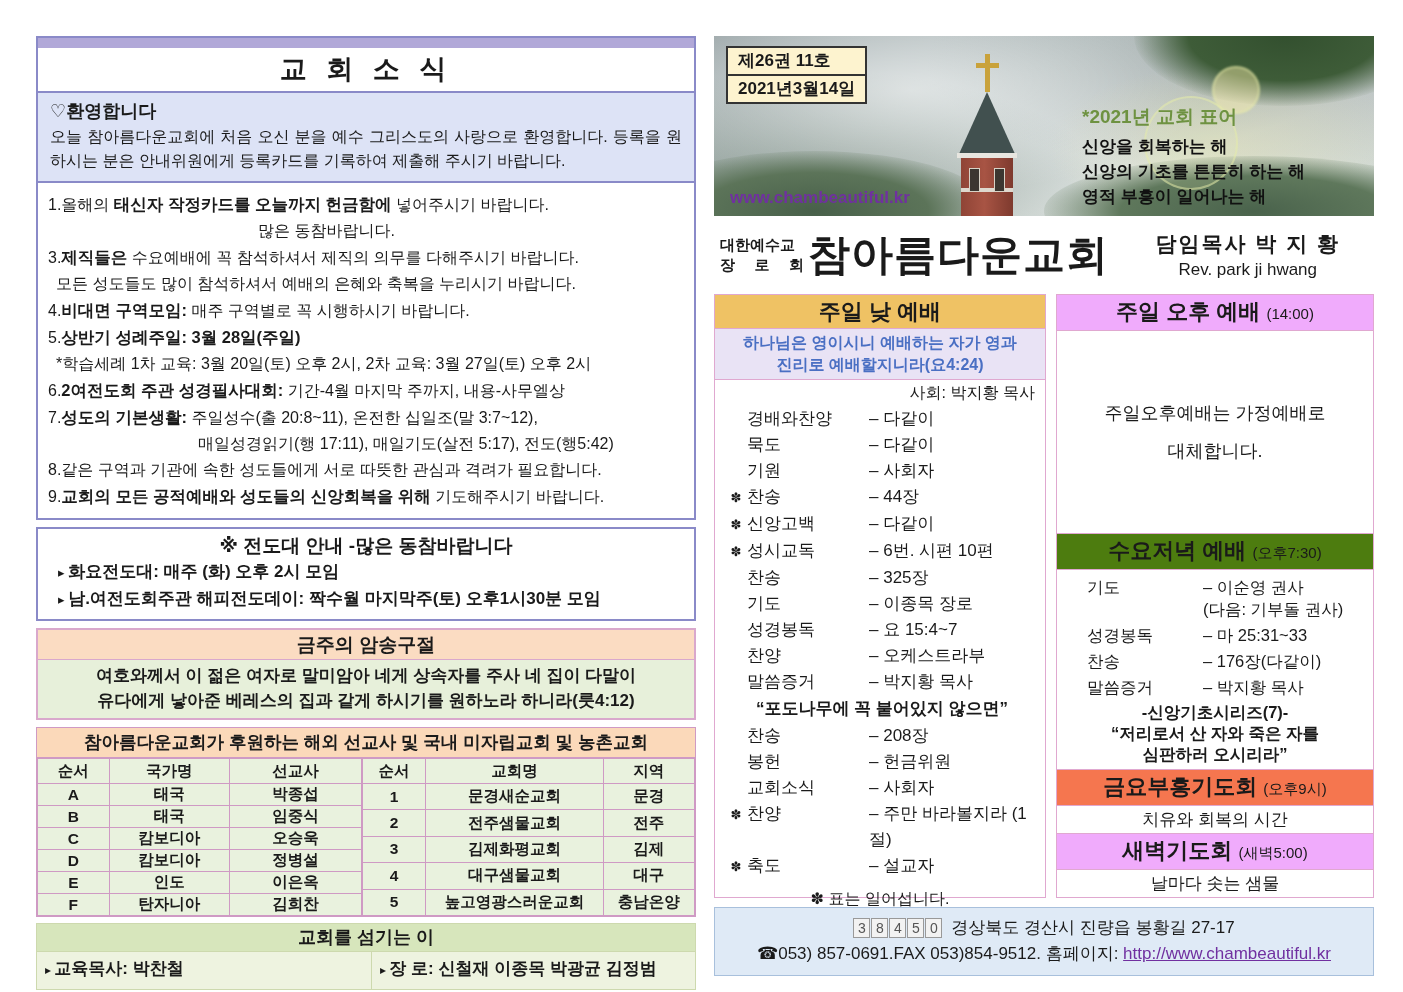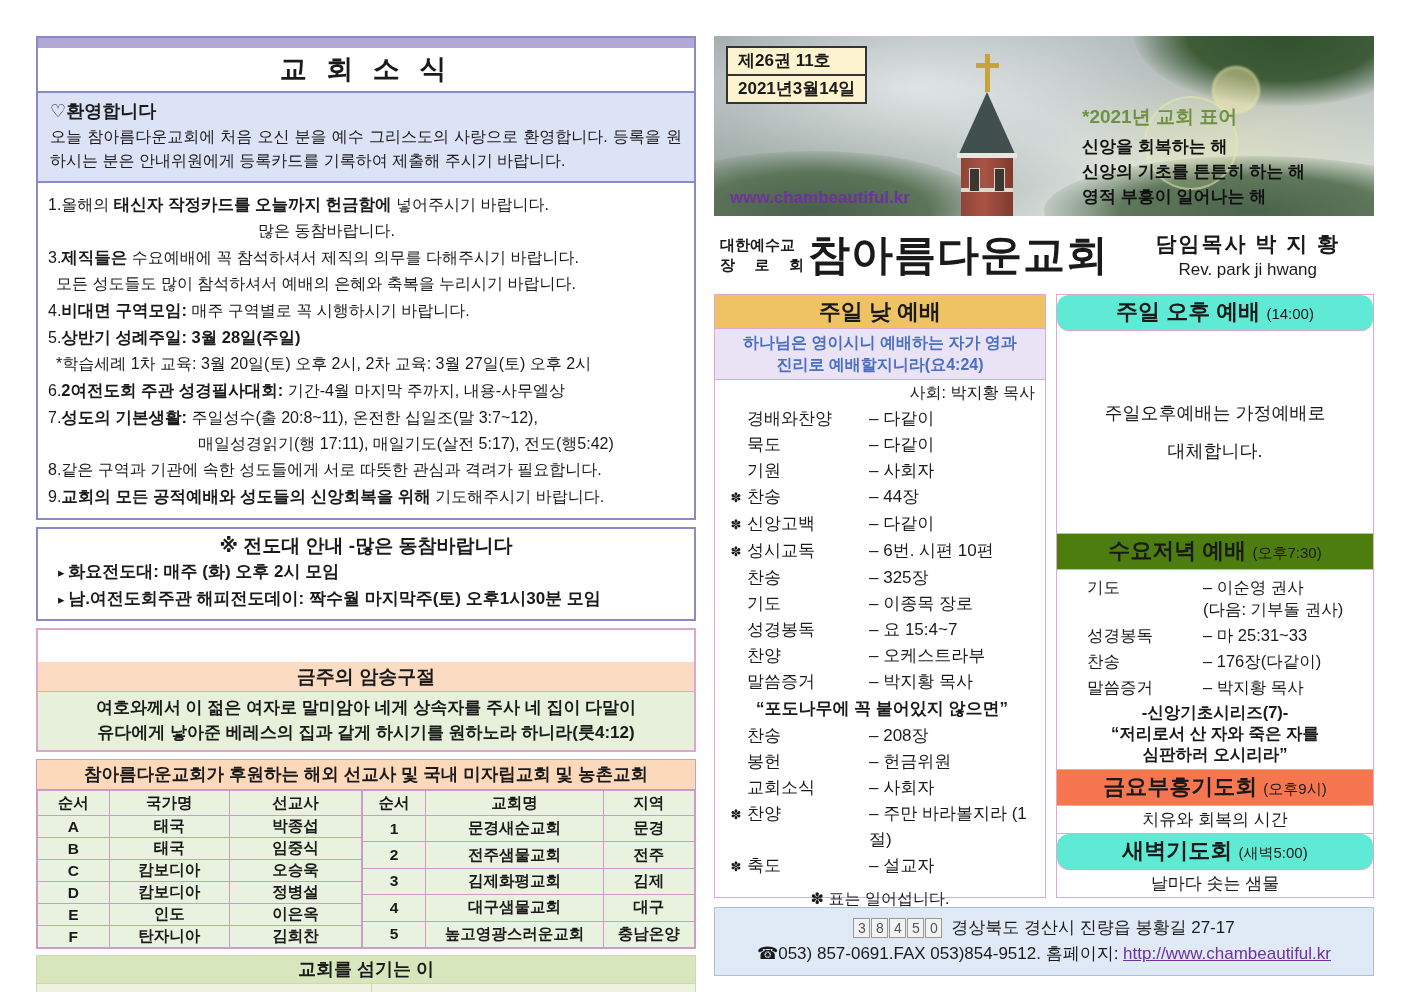--- a/index.html
+++ b/index.html
@@ -25,21 +25,21 @@
   .ind1{padding-left:8px;}
   .ind2{padding-left:210px;}
   .ind3{padding-left:150px;}
 
   .box-evang{border:2px solid #8a8ac8;background:#fff;margin-top:7px;padding:4px 10px 6px;}
   .evang-title{font-size:19px;font-weight:bold;text-align:center;line-height:26px;}
   .ev-ln{font-size:17px;font-weight:bold;line-height:26px;padding-left:10px;}
   .ev-ln::before{content:"▸ ";font-size:13px;}
 
   .box-verse{border:2px solid #d9a8cc;margin-top:7px;}
-  .verse-hd{background:#fbdcc2;text-align:center;font-size:19px;font-weight:bold;line-height:29px;border-bottom:1px solid #d9a8cc;margin-top:32px;}
+  .verse-hd{background:#fbdcc2;text-align:center;font-size:19px;font-weight:bold;line-height:29px;border-bottom:1px solid #d9a8cc;}
   .verse-bd{background:#e7f0da;text-align:center;padding:3px 0 5px;}
   .verse-bd div{font-size:17px;font-weight:bold;line-height:25px;}
 
   .box-table{border:1px solid #cf9ac4;margin-top:7px;}
   .tbl-title{background:#fbd9ba;text-align:center;font-size:17.5px;font-weight:bold;line-height:29px;border-bottom:1px solid #cf9ac4;}
   .tbl-wrap{display:flex;}
   table.support{border-collapse:collapse;table-layout:fixed;}
   table.support td,table.support th{border:1px solid #cf9ac4;background:#e9f2de;font-size:15.5px;font-weight:bold;text-align:center;padding:0;}
   table.support th{height:24px;}
   table.tleft{width:326px;}  table.tleft td{height:20px;}
@@ -97,21 +97,21 @@
   .np-right{text-align:center;padding-right:28px;}
   .pastor-ko{font-size:21px;font-weight:bold;letter-spacing:2px;}
   .pastor-en{font-size:17px;margin-top:2px;}
 
   .cols{display:flex;gap:10px;height:604px;}
   .svc-box{border:1px solid #e0a8d0;display:flex;flex-direction:column;}
   .col-l{width:332px;}
   .col-r{width:318px;}
   .svc-hd{text-align:center;font-weight:bold;border-bottom:1px solid #e0a8d0;}
   .hd-amber{background:#efc264;}
-  .hd-pink{background:#5eead4;border-radius:12px;}
+  .hd-pink{background:#f0abfc;}
   .hd-amber2{background:#4d7c0f;}
   .hd-coral{background:#f5764f;}
   .svc-hd{font-size:22px;line-height:33px;}
   .svc-hd .time{font-size:15px;font-weight:normal;}
   .verse-strip{background:#e9e3f5;color:#4a6fc3;text-align:center;font-weight:bold;font-size:16px;line-height:22px;padding:3px 0;border-bottom:1px solid #e0a8d0;}
   .presider{text-align:right;font-size:16px;padding:3px 10px 0 0;}
   .worship{padding:2px 6px 0 10px;}
   .wl{display:flex;align-items:flex-start;line-height:26px;font-size:17px;}
   .wl .star{width:22px;text-align:center;font-size:13px;padding-top:1px;}
   .wl .role{display:inline-block;width:112px;text-align:justify;text-align-last:justify;margin-right:10px;flex:none;}

